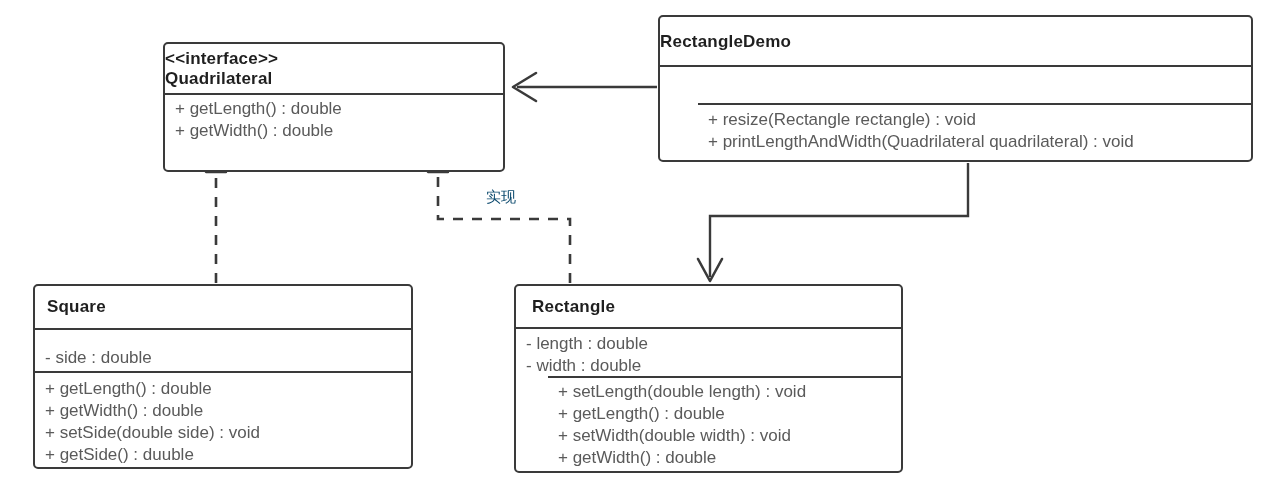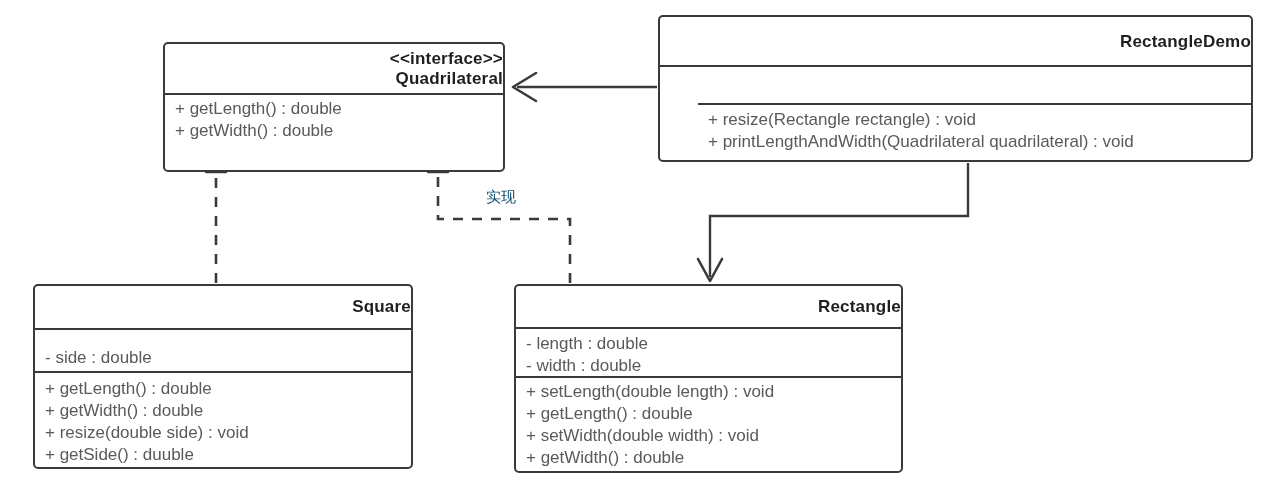--- a/index.html
+++ b/index.html
@@ -39,21 +39,21 @@
     box-sizing: border-box;
     padding: 4px 0px 4px 0px;
   }
   .compartment.title {
     text-align: center;
     font-weight: bold;
     color: #1f1f1f;
     letter-spacing: 0.2px;
     display: flex;
     flex-direction: column;
-    align-items: flex-end;
+    align-items: flex-start;
     justify-content: center;
   }
   .compartment.members {
     border-top: 2px solid #3a3a3a;
     padding-left: 10px;
     color: #4a4a4a;
   }
   .compartment.empty {
     border-top: 2px solid #3a3a3a;
   }
@@ -89,21 +89,21 @@
   #box-square .compartment.title { height: 44px; font-size: 17px; padding-left: 12px; }
   #box-square .compartment.members.attrs { height: 43px; font-size: 17px; padding-top: 17px; }
   #box-square .compartment.members.ops { height: 96px; font-size: 17px; padding-top: 5px; }
 
   #box-rectangle {
     left: 514px; top: 284px; width: 389px; height: 189px;
     font-size: 17px;
   }
   #box-rectangle .compartment.title { height: 43px; font-size: 17px; margin-left: 16px; }
   #box-rectangle .compartment.members.attrs { height: 49px; font-size: 17px; padding-top: 4px; }
-  #box-rectangle .compartment.members.ops { height: 95px; font-size: 17px; padding-top: 3px; }
+  #box-rectangle .compartment.members.ops { height: 95px; font-size: 17px; padding-top: 3px; margin-left: 32px; }
 
   .edge-label {
     position: absolute;
     font-size: 15px;
     color: #0c4a6e;
     background: #ffffff;
     white-space: nowrap;
     padding: 0 3px;
   }
   #label-implements { left: 483px; top: 188px; }
@@ -161,21 +161,21 @@
   <div class="uml-class" id="box-square">
     <div class="compartment title">
       <div class="title-line">Square</div>
     </div>
     <div class="compartment members attrs">
       <div class="member-line">- side : double</div>
     </div>
     <div class="compartment members ops">
       <div class="member-line">+ getLength() :  double</div>
       <div class="member-line">+ getWidth() :   double</div>
-      <div class="member-line">+ resize(double side) : void</div>
+      <div class="member-line">+ setSide(double side) : void</div>
       <div class="member-line">+ getSide() : duuble</div>
     </div>
   </div>
 
   <div class="uml-class" id="box-rectangle">
     <div class="compartment title">
       <div class="title-line">Rectangle</div>
     </div>
     <div class="compartment members attrs">
       <div class="member-line">- length :   double</div>

